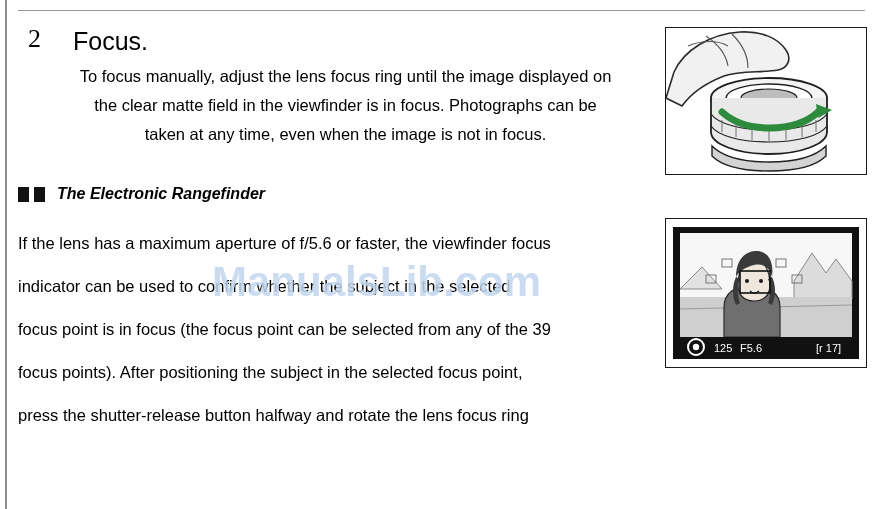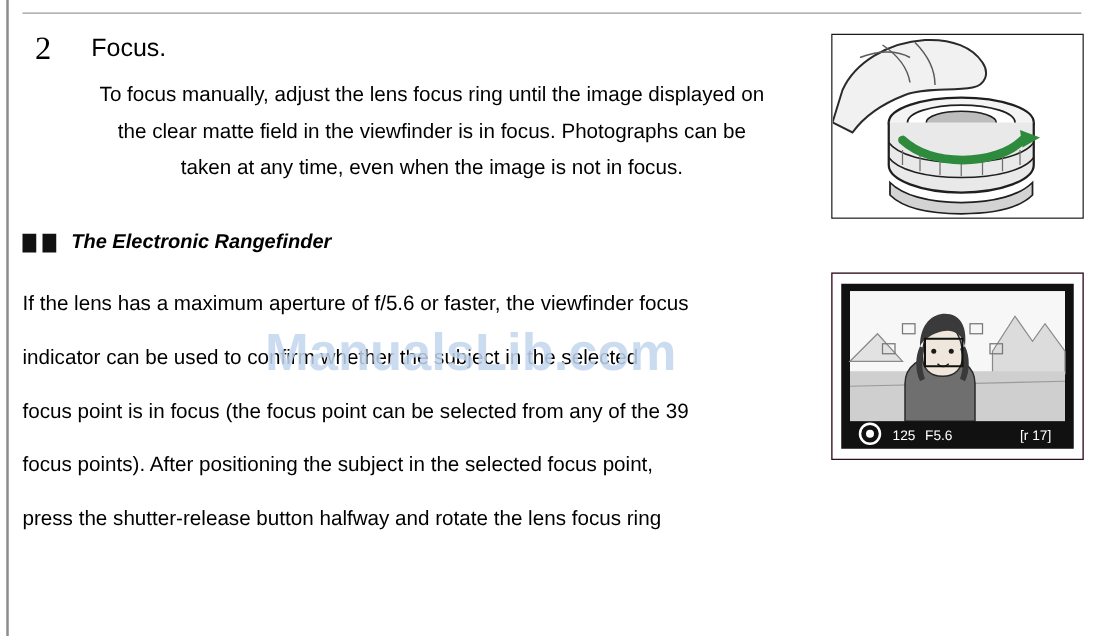--- a/index.html
+++ b/index.html
@@ -51,21 +51,21 @@
     top: 0;
     font-size: 26px;
     font-weight: normal;
     line-height: 1;
     font-family: "Liberation Serif", serif;
   }
   .step-title {
     position: absolute;
     left: 45px;
     top: 3px;
-    font-size: 20px;
+    font-size: 25px;
     line-height: 1;
   }
   .step-body {
     position: absolute;
     left: 45px;
     top: 36px;
     width: 545px;
     font-size: 16.5px;
     line-height: 29px;
     text-align: center;
@@ -141,21 +141,21 @@
     background: #ffffff;
     overflow: hidden;
   }
   .fig-rangefinder {
     position: absolute;
     left: 665px;
     top: 218px;
     width: 200px;
     height: 148px;
     border: 1px solid #1a1a1a;
-    background: #f9a8d4;
+    background: #d946ef;
     overflow: hidden;
   }
 </style>
 </head>
 <body>
 
 <div class="page">
 
   <div class="top-rule"></div>
   <div class="left-rule"></div>

